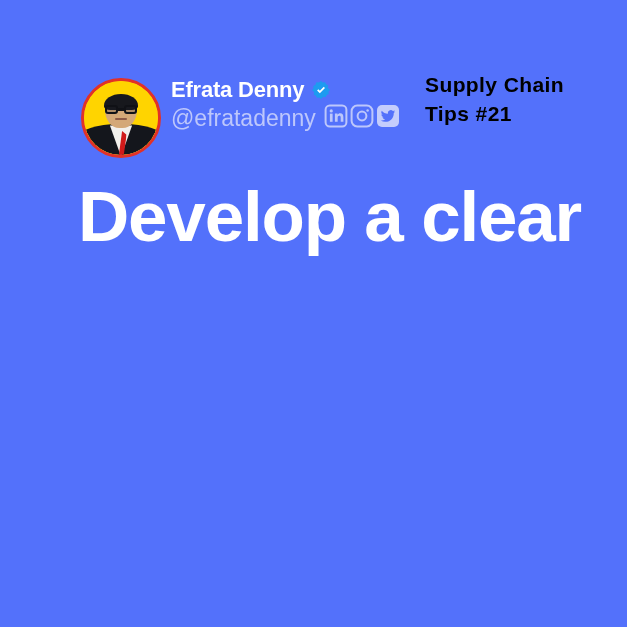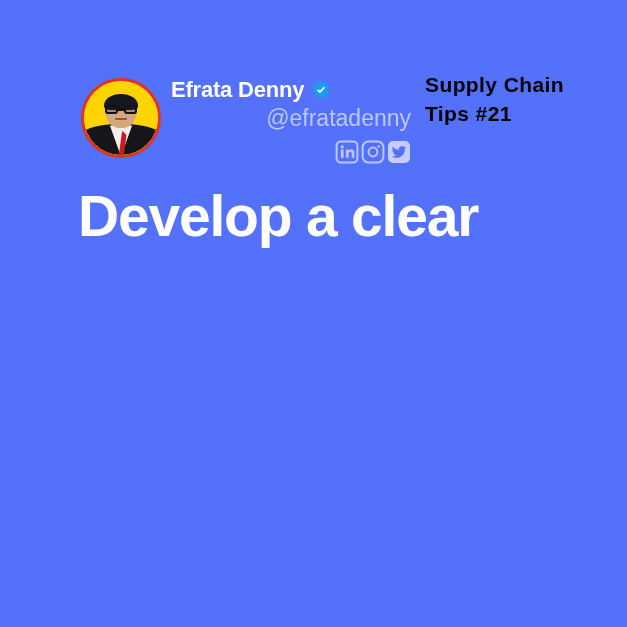--- a/index.html
+++ b/index.html
@@ -187,25 +187,24 @@
   }
   #hashtag {
     color: #bdc7fb;
     font-size: 23px;
     line-height: 30px;
     white-space: nowrap;
     margin-top: 1px;
   }
   .handle-row {
     display: flex;
-    align-items: flex-end;
+    align-items: flex-start;
     gap: 8px;
     margin-top: 0px;
     height: 30px;
-    flex-direction: column;
   }
   #handle {
     color: #bdc7fb;
     font-size: 23px;
     line-height: 28px;
     white-space: nowrap;
   }
   #social-icons {
     display: flex;
     align-items: center;
@@ -231,21 +230,21 @@
   }
   .series-line { white-space: nowrap; display: block; }
 
   
   #headline {
     position: absolute;
     left: 50px;
     top: 185px;
     width: 540px;
     color: #ffffff;
-    font-size: 57px;
+    font-size: 71px;
     font-weight: bold;
     line-height: 63px;
     letter-spacing: -1.2px;
   }
   .headline-line { display: block; white-space: nowrap; }
 </style>
 </head>
 <body>
 
 <div id="card">

